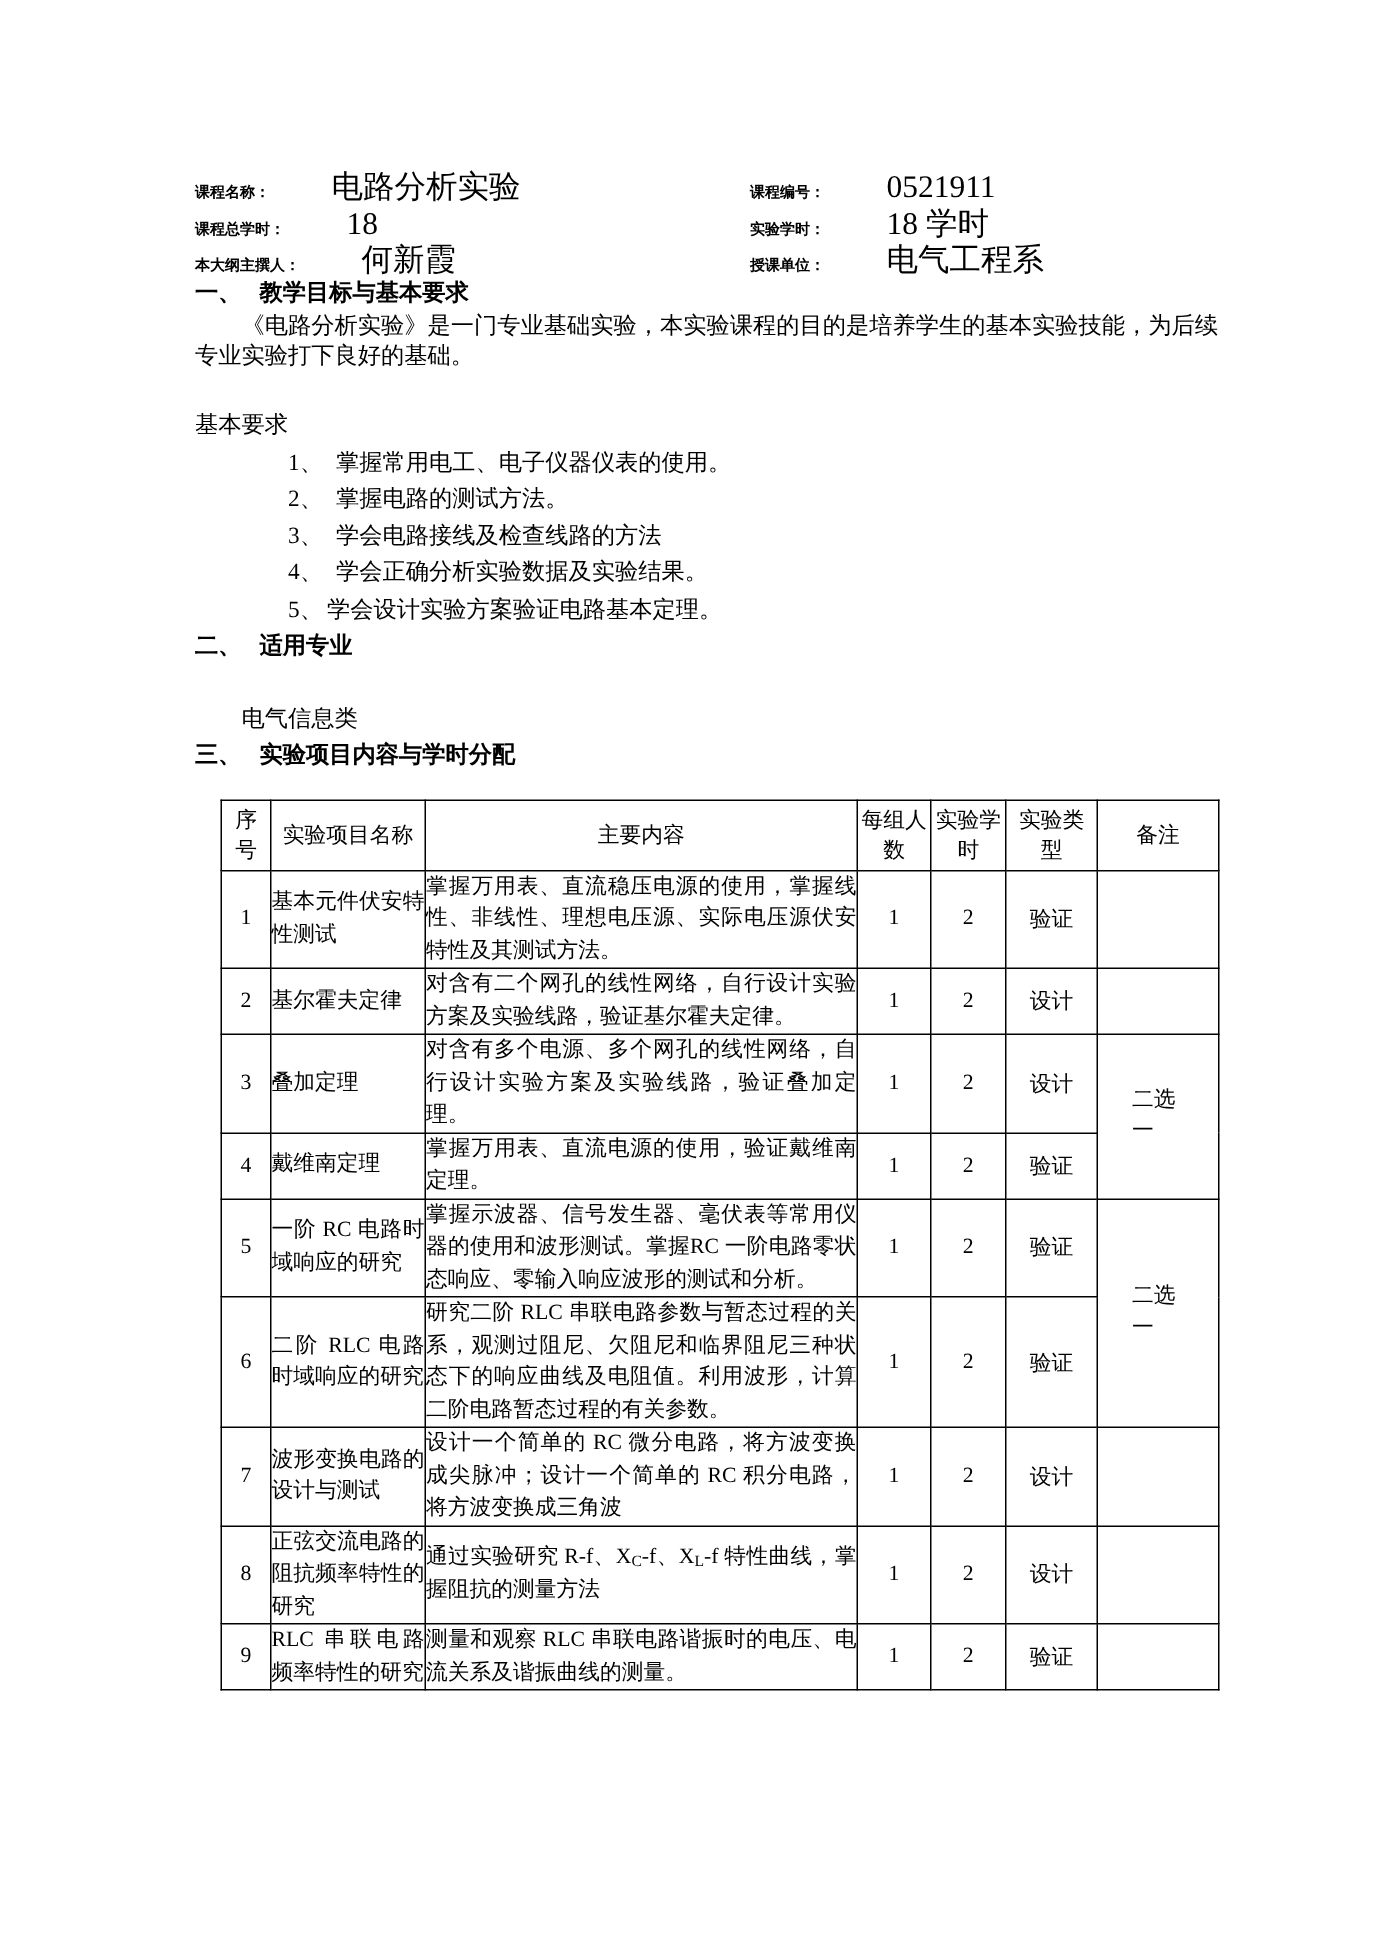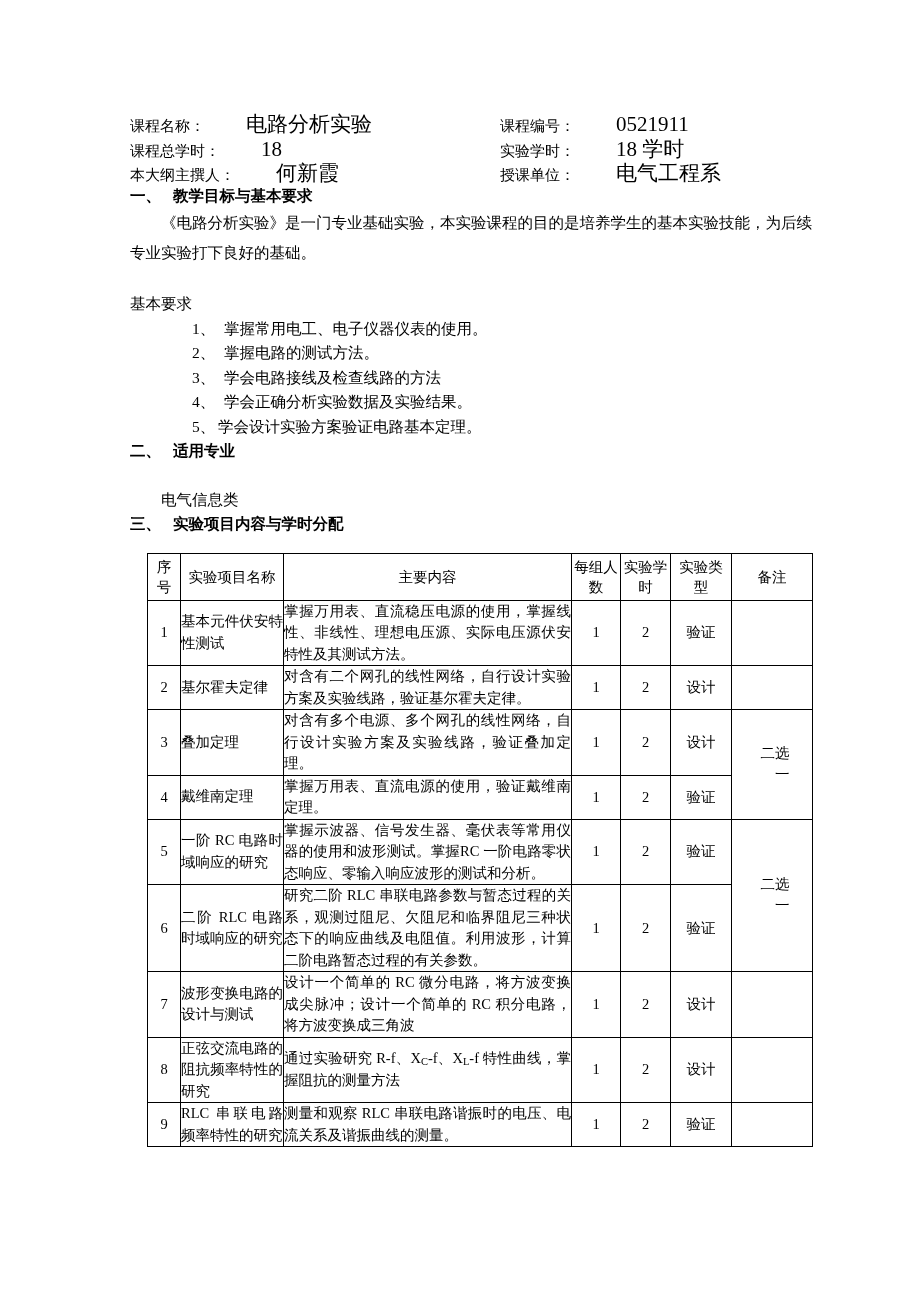--- a/index.html
+++ b/index.html
@@ -35,22 +35,22 @@
     align-items: baseline;
     height: 24.5px;
   }
   .meta-cell {
     display: flex;
     align-items: baseline;
     white-space: nowrap;
   }
   .meta-cell.left { width: 370px; }
   .meta-label {
-    font-weight: normal;
-    font-size: 15px;
+    font-weight: bold;
+    font-size: 10px;
     letter-spacing: 0px;
   }
   .meta-value {
     font-weight: normal;
     font-size: 21px;
     padding-left: 1px;
     margin-left: 40px;
   }
 
   
@@ -67,21 +67,21 @@
     display: inline-block;
   }
   .section-text {
     display: inline-block;
     padding-left: 12px;
   }
 
   
   .para {
     font-size: 15.5px;
-    line-height: 30px;
+    line-height: 20px;
     text-align: justify;
     text-justify: inter-ideograph;
     margin: 0;
   }
   .para.indent {
     text-indent: 31px;
   }
   .plain-line {
     font-size: 15.5px;
     line-height: 24.5px;
@@ -167,21 +167,21 @@
     text-justify: inter-ideograph;
     text-align-last: left;
   }
   td.cell-note {
     text-align: center;
     line-height: 21px;
   }
   .note-inner {
     display: inline-block;
     width: 2.4em;
-    text-align: right;
+    text-align: left;
     line-height: 21px;
   }
   sub {
     font-size: 0.72em;
     vertical-align: baseline;
     position: relative;
     bottom: -0.25em;
   }
   .lat {
     font-family: "Liberation Serif", "DejaVu Serif", serif;

